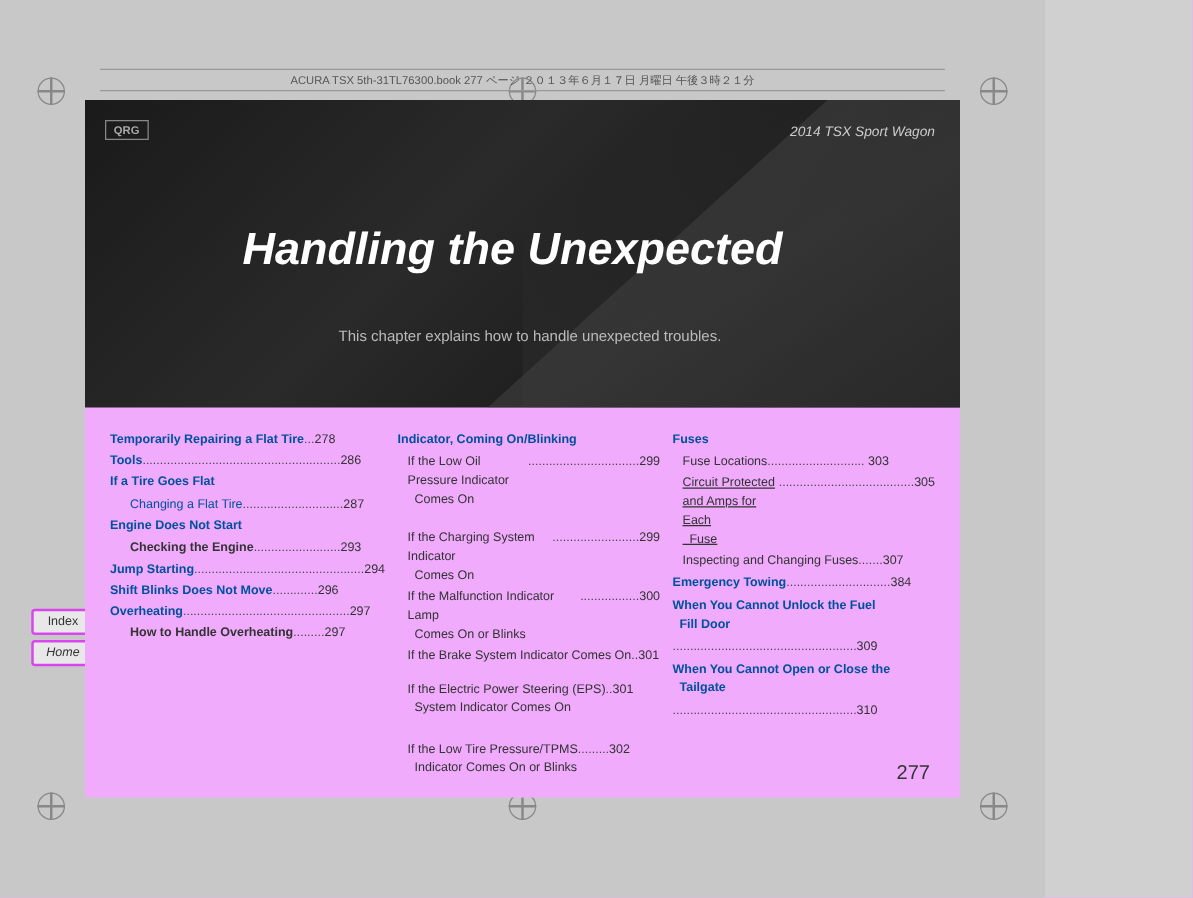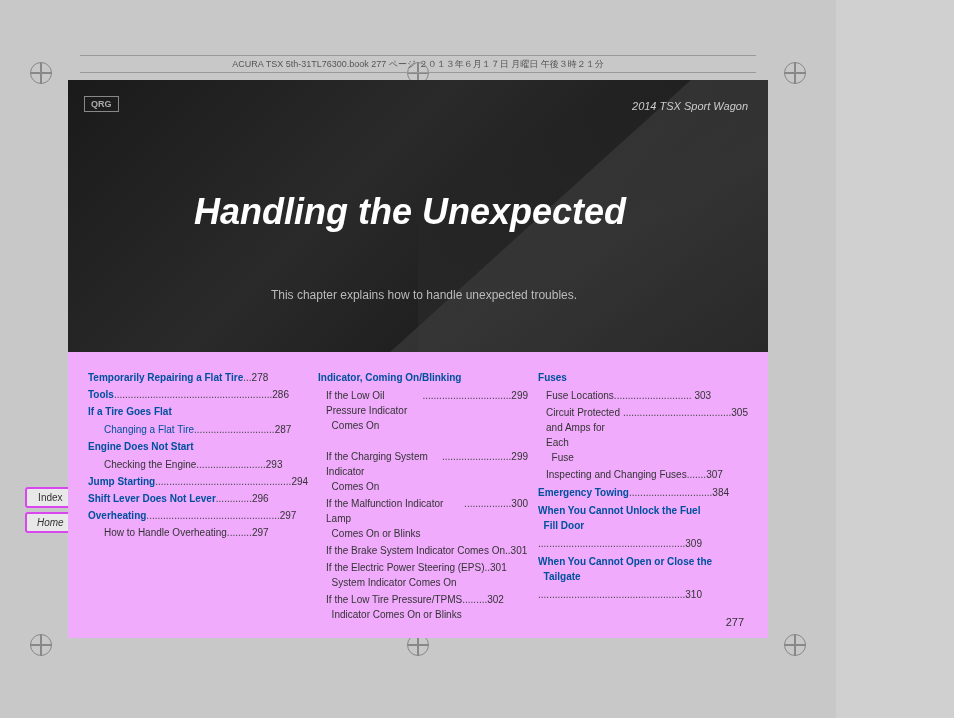--- a/index.html
+++ b/index.html
@@ -211,28 +211,29 @@
 
     .toc-sub {
       padding-left: 16px;
       color: #333;
       font-size: 10px;
     }
 
     .toc-plain {
       color: #333;
       font-size: 10px;
+      font-weight: bold;
     }
 
     
     .page-number {
       position: absolute;
       bottom: 10px;
       right: 24px;
-      font-size: 11px;
+      font-size: 16px;
       color: #333;
     }
 
     
     .sidebar-btns {
       position: absolute;
       left: 25px;
       bottom: 185px;
       display: flex;
       flex-direction: column;
@@ -325,21 +326,21 @@
           <span class="toc-plain">Checking the Engine</span>
             <span class="dots-fill">.........................</span>
             <span class="toc-pagenum">293</span>
         </div>
         <div class="toc-entry">
           <span class="toc-link">Jump Starting</span>
             <span class="dots-fill">.................................................</span>
             <span class="toc-pagenum">294</span>
         </div>
         <div class="toc-entry">
-          <span class="toc-link">Shift Lever Does Not Lever</span>
+          <span class="toc-link">Shift Blinks Does Not Move</span>
             <span class="dots-fill">.............</span>
             <span class="toc-pagenum">296</span>
         </div>
         <div class="toc-entry">
           <span class="toc-link">Overheating</span>
             <span class="dots-fill">................................................</span>
             <span class="toc-pagenum">297</span>
         </div>
         <div class="toc-entry toc-sub">
           <span class="toc-plain">How to Handle Overheating</span>
@@ -367,47 +368,47 @@
           </div>
           <div class="toc-entry" style="margin-top:2px;">
             <span style="font-size:10px;color:#333;">If the Malfunction Indicator Lamp<br>&nbsp;&nbsp;Comes On or Blinks</span>
               <span class="dots-fill">.................</span>
               <span class="toc-pagenum">300</span>
           </div>
           <div class="toc-entry" style="margin-top:2px;">
             <span style="font-size:10px;color:#333;">If the Brake System Indicator Comes On..</span>
               <span class="toc-pagenum">301</span>
           </div>
-          <div class="toc-entry" style="margin-top:2px;">
+          <div class="toc-entry" style="margin-top:12px;">
             <span style="font-size:10px;color:#333;">If the Electric Power Steering (EPS)<br>&nbsp;&nbsp;System Indicator Comes On</span>
               <span class="dots-fill">..</span>
               <span class="toc-pagenum">301</span>
           </div>
           <div class="toc-entry" style="margin-top:2px;">
-            <span style="font-size:10px;color:#333;">If the Low Tire Pressure/TPMS<br>&nbsp;&nbsp;Indicator Comes On or Blinks</span>
+            <span style="font-size:10px;color:#333;margin-top:16px;">If the Low Tire Pressure/TPMS<br>&nbsp;&nbsp;Indicator Comes On or Blinks</span>
               <span class="dots-fill">.........</span>
               <span class="toc-pagenum">302</span>
           </div>
         </div>
 
       </div>
 
       <div class="toc-col">
 
         <div class="toc-entry">
           <span class="toc-header">Fuses</span>
         </div>
         <div style="padding-left:8px;">
           <div class="toc-entry">
             <span style="font-size:10px;color:#333;">Fuse Locations</span>
               <span class="dots-fill">............................&nbsp;</span>
               <span class="toc-pagenum">303</span>
           </div>
           <div class="toc-entry" style="margin-top:2px;">
-            <span style="font-size:10px;color:#333;">Circuit Protected and Amps for Each<br>&nbsp;&nbsp;Fuse</span>
+            <span style="font-size:10px;color:#333;text-decoration:underline;">Circuit Protected and Amps for Each<br>&nbsp;&nbsp;Fuse</span>
               <span class="dots-fill">.......................................</span>
               <span class="toc-pagenum">305</span>
           </div>
           <div class="toc-entry" style="margin-top:2px;">
             <span style="font-size:10px;color:#333;">Inspecting and Changing Fuses</span>
               <span class="dots-fill">.......</span>
               <span class="toc-pagenum">307</span>
           </div>
         </div>
         <div class="toc-entry" style="margin-top:3px;align-items:center;">

